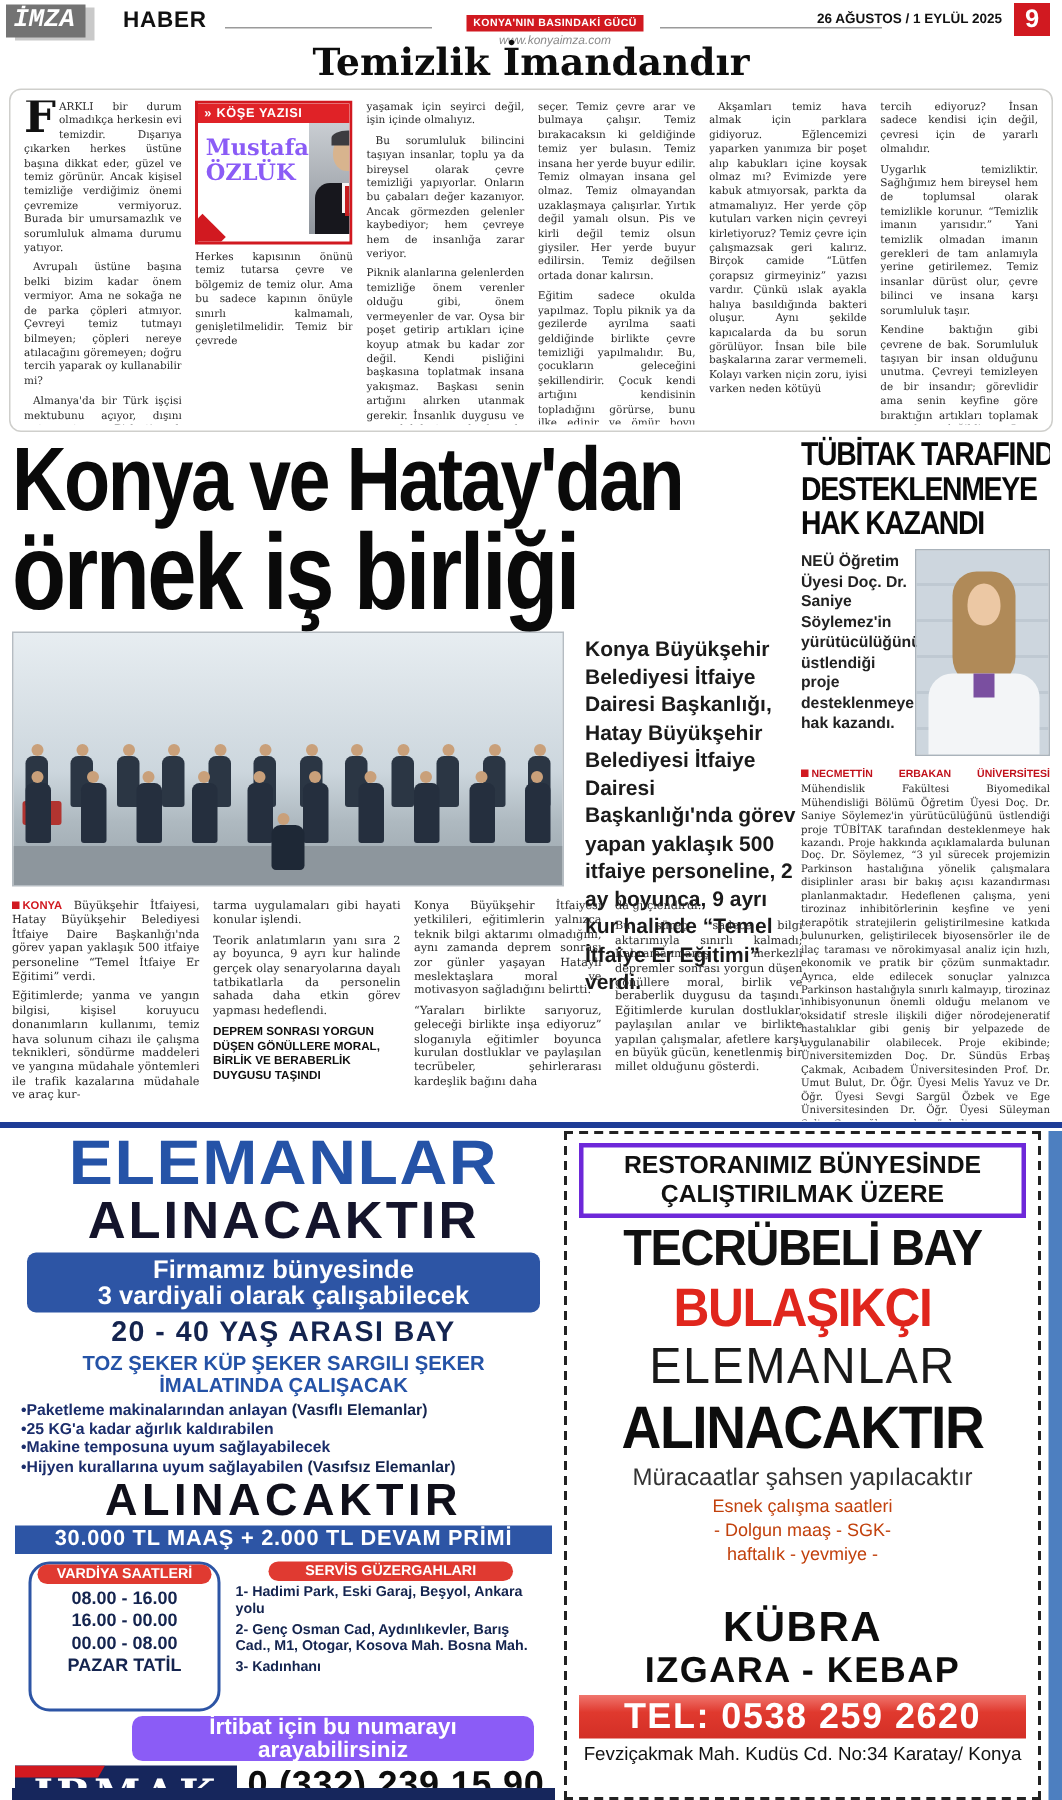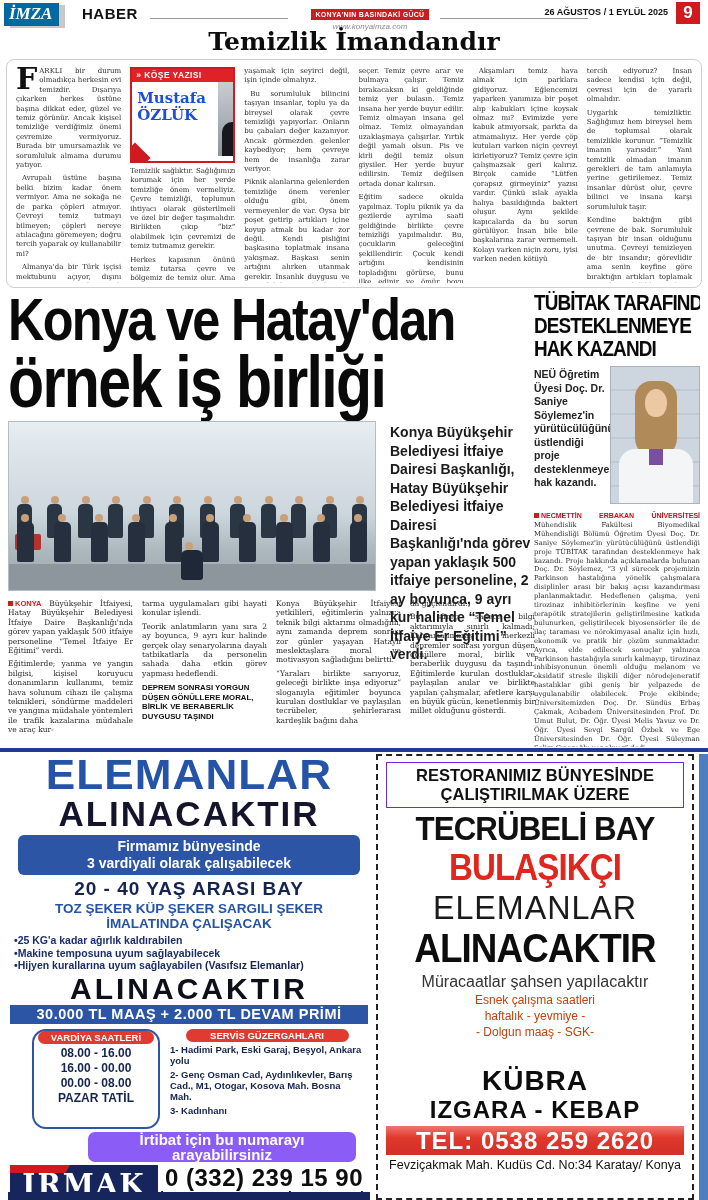--- a/index.html
+++ b/index.html
@@ -1,21 +1,21 @@
 <!DOCTYPE html>
 <html lang="tr"><head>
 <meta charset="utf-8">
 <style>
   * { margin:0; padding:0; box-sizing:border-box; }
   body { background:#e9e9e7; font-family:"DejaVu Serif", serif; }
   .page { position:relative; width:708px; height:1200px; background:#ffffff; margin:0 auto; overflow:hidden; color:#1c1c1c; }
 
   
   .topbar { position:absolute; top:0; left:0; right:0; height:27px; }
-  .logo { position:absolute; left:4px; top:3px; background:#0369a1; color:#fff; font-family:Liberation Serif, serif; font-weight:bold; font-style:italic; font-size:17px; padding:1px 7px 2px 5px; box-shadow:6px 2px 0 #c9c9c9; }
+  .logo { position:absolute; left:4px; top:3px; background:#737373; color:#fff; font-family:Liberation Mono, monospace; font-weight:bold; font-style:italic; font-size:17px; padding:1px 7px 2px 5px; box-shadow:6px 2px 0 #c9c9c9; }
   .section-name { position:absolute; left:82px; top:5px; font-family:"Liberation Sans",sans-serif; font-weight:bold; font-size:15px; letter-spacing:.5px; color:#111; }
   .rule-left { position:absolute; left:150px; right:420px; top:18px; border-top:1px solid #9a9a9a; }
   .rule-right { position:absolute; left:440px; right:120px; top:18px; border-top:1px solid #9a9a9a; }
   .slogan-wrap { position:absolute; left:300px; top:2px; width:140px; text-align:center; }
   .slogan { display:inline-block; background:#d11920; color:#fff; font-family:"Liberation Sans",sans-serif; font-weight:bold; font-size:7px; padding:2px 5px; letter-spacing:.3px; }
   .website { font-family:"Liberation Sans",sans-serif; font-size:8px; color:#8a8a8a; font-style:italic; margin-top:1px; }
   .issue-date { position:absolute; right:40px; top:7px; font-family:"Liberation Sans",sans-serif; font-weight:bold; font-size:9px; color:#111; }
   .page-num { position:absolute; right:8px; top:2px; background:#d11920; color:#fff; font-family:"Liberation Sans",sans-serif; font-weight:bold; font-size:17px; width:24px; height:22px; text-align:center; line-height:22px; }
 
   
@@ -25,21 +25,21 @@
   .t-col { flex:1 1 0; font-size:7px; line-height:9.4px; text-align:justify; color:#2a2a2a; overflow:hidden; hyphens:auto; }
   .t-col p { margin-bottom:4px; text-indent:6px; }
   .t-col p.noind { text-indent:0; }
   p.drop { text-indent:0; }
   p.drop::first-letter { float:left; font-size:30px; line-height:23px; font-weight:bold; padding-right:2px; color:#111; }
   
   .author-box { border:2px solid #d11920; background:#fff; margin-bottom:4px; position:relative; height:96px; overflow:hidden; }
   .kose-bar { background:#e02227; color:#fff; font-family:"Liberation Sans",sans-serif; font-weight:bold; font-size:8.5px; padding:2px 4px; letter-spacing:.4px; }
   .kose-arrow { color:#fff; margin-right:3px; font-weight:bold; }
   .author-row { display:flex; height:74px; }
-  .author-name { flex:1; padding:8px 12px 0 5px; font-family:"DejaVu Serif",serif; font-weight:bold; font-size:15px; line-height:17px; color:#1d4ed8; }
+  .author-name { flex:1; padding:8px 0 0 5px; font-family:"DejaVu Serif",serif; font-weight:bold; font-size:15px; line-height:17px; color:#8b5cf6; }
   .author-photo { width:52px; height:74px; position:relative; background:linear-gradient(#c9cdd2,#8f959c); overflow:hidden; }
   .oz-head { position:absolute; top:8px; left:16px; width:20px; height:24px; border-radius:50% 50% 46% 46%; background:#d8b48e; }
   .oz-hair { position:absolute; top:5px; left:15px; width:22px; height:10px; border-radius:50% 50% 0 0; background:#3c3c40; }
   .oz-suit { position:absolute; bottom:0; left:4px; width:44px; height:34px; border-radius:10px 10px 0 0; background:#17171d; }
   .oz-shirt { position:absolute; bottom:14px; left:22px; width:8px; height:20px; background:#f4f4f4; }
   .oz-tie { position:absolute; bottom:12px; left:24px; width:4px; height:20px; background:#c41d20; }
   .author-box::after { content:""; position:absolute; left:-8px; bottom:-8px; width:22px; height:22px; background:#d11920; transform:rotate(45deg); }
 
   
   .mainrow { position:absolute; top:291px; left:8px; right:8px; height:456px; }
@@ -83,47 +83,47 @@
 
   
   .blue-divider { position:absolute; top:748px; left:0; right:0; height:4px; background:#1e3c96; }
   .ads { position:absolute; top:754px; left:0; right:0; bottom:0; }
   .blue-strip { position:absolute; right:0; top:0; bottom:0; width:9px; background:#4d7fc0; }
 
   
   .irmak { position:absolute; left:8px; top:0; width:362px; height:446px; font-family:"Liberation Sans",sans-serif; text-align:center; overflow:hidden; }
   .ir-t1 { color:#2553a7; font-weight:bold; font-size:42px; line-height:42px; letter-spacing:1px; transform:scaleX(1.05); }
   .ir-t2 { color:#14142b; font-weight:bold; font-size:35px; line-height:36px; letter-spacing:2px; }
-  .ir-intro { background:#2d55a5; color:#fff; border-radius:6px; margin:3px 10px 0 10px; padding:3px 4px; font-size:14px; line-height:17px; font-weight:bold; }
+  .ir-intro { background:#2d55a5; color:#fff; border-radius:6px; margin:3px 10px 0 10px; padding:3px 4px; font-size:17px; line-height:17px; font-weight:bold; }
   .ir-age { color:#14244f; font-weight:bold; font-size:19px; line-height:21px; margin-top:3px; letter-spacing:1px; }
   .ir-job { color:#2553a7; font-weight:bold; font-size:13.5px; line-height:15px; margin-top:2px; }
   .ir-bullets { text-align:left; margin:3px 4px 0 6px; color:#1b2d6b; font-size:10.5px; line-height:12.5px; font-weight:bold; }
   .ir-bullets b { color:#14244f; }
   .ir-big { color:#0f0f1a; font-weight:bold; font-size:30px; line-height:31px; letter-spacing:3px; margin-top:1px; }
   .ir-salary { background:#2d55a5; color:#fff; font-weight:bold; font-size:14.5px; line-height:19px; margin:1px 2px 0 2px; letter-spacing:.5px; }
-  .ir-boxes { display:flex; gap:10px; margin:5px 6px 0 24px; height:100px; text-align:left; }
+  .ir-boxes { display:flex; gap:10px; margin:5px 6px 0 11px; height:100px; text-align:left; }
   .ir-shift { width:128px; border:2px solid #2d55a5; border-radius:14px; padding:2px 6px; position:relative; }
   .pill { display:block; background:#e03a31; color:#fff; font-weight:bold; font-size:9.5px; text-align:center; border-radius:8px; padding:1px 2px; margin:-2px -2px 2px -2px; }
   .ir-shift .item { color:#14244f; font-weight:bold; font-size:12px; line-height:15px; text-align:center; }
   .ir-route { flex:1; padding-top:0; }
   .ir-route .pill { width:163px; margin:0 auto 2px auto; }
   .ir-route .item { color:#14244f; font-weight:bold; font-size:9.5px; line-height:11px; margin-bottom:3px; }
   .ir-contact { background:#8b5cf6; color:#fff; font-weight:bold; font-size:15px; line-height:15px; border-radius:7px; margin:3px 14px 0 80px; }
   .ir-bottom { display:flex; margin-top:3px; align-items:flex-start; }
   .ir-logo { width:148px; height:62px; background:#16265c; position:relative; margin-left:2px; overflow:hidden; }
   .ir-logo .word { color:#fff; font-family:"DejaVu Serif",serif; font-weight:bold; font-size:28px; line-height:40px; letter-spacing:2px; }
   .ir-logo .ribbon-top { position:absolute; top:0; left:0; width:60px; height:8px; background:#d11920; transform:skewX(-30deg); transform-origin:left top; }
   .ir-right { flex:1; }
   .ir-phone { color:#0d0d0d; font-weight:bold; font-size:24px; line-height:25px; letter-spacing:.5px; }
   .ir-company { color:#0d0d0d; font-weight:bold; font-size:13.5px; line-height:15px; }
   .ir-navybar { position:absolute; bottom:0; left:0; right:0; height:8px; background:#16265c; }
 
   
   .kubra { position:absolute; left:376px; top:0; width:318px; height:446px; border:2px dashed #222; background:#fff; font-family:"Liberation Sans",sans-serif; text-align:center; padding:6px 8px; overflow:hidden; }
-  .kb-header { border:1px solid #6d28d9; padding:3px 2px; font-weight:bold; font-size:16.5px; line-height:19px; color:#111; }
+  .kb-header { border:3px solid #6d28d9; padding:3px 2px; font-weight:bold; font-size:16.5px; line-height:19px; color:#111; }
   .kb-l1 { font-weight:bold; font-size:34px; line-height:40px; color:#111; letter-spacing:-1px; transform:scaleX(.92); }
   .kb-l2 { font-weight:bold; font-size:36px; line-height:40px; color:#e0261d; letter-spacing:-1px; transform:scaleX(.92); }
   .kb-l3 { font-size:34px; line-height:38px; color:#1a1a1a; letter-spacing:1px; transform:scaleX(.95); }
   .kb-l4 { font-weight:bold; font-size:40px; line-height:44px; color:#0d0d0d; letter-spacing:-1px; transform:scaleX(.92); }
   .kb-i1 { font-size:16px; line-height:20px; color:#333; margin-top:2px; }
   .kb-i2 { font-size:12px; line-height:16px; color:#c2410c; }
   .kb-brand1 { font-weight:bold; font-size:28px; line-height:30px; color:#0d0d0d; margin-top:26px; letter-spacing:1px; }
   .kb-brand2 { font-weight:bold; font-size:24px; line-height:27px; color:#0d0d0d; letter-spacing:1px; }
   .kb-tel { background:linear-gradient(#f0766e,#e0392e 40%,#d32f26); color:#fff; font-weight:bold; font-size:24px; line-height:29px; margin-top:3px; letter-spacing:1px; }
   .kb-addr { font-weight:normal; font-size:12.5px; line-height:15px; color:#111; margin-top:3px; }
@@ -166,21 +166,20 @@
             </div>
             <div class="author-photo">
               <i class="oz-suit"></i>
               <i class="oz-shirt"></i>
               <i class="oz-tie"></i>
               <i class="oz-head"></i>
               <i class="oz-hair"></i>
             </div>
           </div>
         </div>
-        <p class="noind">Temizlik sağlıktır. Sağlığımızı korumak için her yerde temizliğe önem vermeliyiz. Çevre temizliği, toplumun ihtiyacı olarak gösterilmeli ve özel bir değer taşımalıdır. Birlikten çıkıp “biz” olabilmek için çevremizi de temiz tutmamız gerekir.</p>
         <p class="noind">Herkes kapısının önünü temiz tutarsa çevre ve bölgemiz de temiz olur. Ama bu sadece kapının önüyle sınırlı kalmamalı, genişletilmelidir. Temiz bir çevrede</p>
       </div>
       <div class="t-col">
         <p class="noind">yaşamak için seyirci değil, işin içinde olmalıyız.</p>
         <p>Bu sorumluluk bilincini taşıyan insanlar, toplu ya da bireysel olarak çevre temizliği yapıyorlar. Onların bu çabaları değer kazanıyor. Ancak görmezden gelenler kaybediyor; hem çevreye hem de insanlığa zarar veriyor.</p>
         <p class="noind">Piknik alanlarına gelenlerden temizliğe önem verenler olduğu gibi, önem vermeyenler de var. Oysa bir poşet getirip artıkları içine koyup atmak bu kadar zor değil. Kendi pisliğini başkasına toplatmak insana yakışmaz. Başkası senin artığını alırken utanmak gerekir. İnsanlık duygusu ve sorumluluk tam da burada ortaya çıkar.</p>
 
       </div>
       <div class="t-col">
         <p class="noind">seçer. Temiz çevre arar ve bulmaya çalışır. Temiz bırakacaksın ki geldiğinde temiz yer bulasın. Temiz insana her yerde buyur edilir. Temiz olmayan insana gel olmaz. Temiz olmayandan uzaklaşmaya çalışırlar. Yırtık değil yamalı olsun. Pis ve kirli değil temiz olsun giysiler. Her yerde buyur edilirsin. Temiz değilsen ortada donar kalırsın.</p>
@@ -289,20 +288,21 @@
       <div class="ir-intro">
         <span>Firmamız bünyesinde</span><br>
         <span>3 vardiyali olarak çalışabilecek</span>
       </div>
       <div class="ir-age">20 - 40 YAŞ ARASI BAY</div>
       <div class="ir-job">
         <span>TOZ ŞEKER KÜP ŞEKER  SARGILI ŞEKER</span><br>
         <span>İMALATINDA ÇALIŞACAK</span>
       </div>
       <div class="ir-bullets">
+        <div><span>•Paketleme makinalarından anlayan </span><b>(Vasıflı Elemanlar)</b></div>
         <div><span>•25 KG'a kadar ağırlık kaldırabilen</span><b></b></div>
         <div><span>•Makine temposuna uyum sağlayabilecek</span><b></b></div>
         <div><span>•Hijyen kurallarına uyum sağlayabilen </span><b>(Vasıfsız Elemanlar)</b></div>
       </div>
       <div class="ir-big">ALINACAKTIR</div>
       <div class="ir-salary">30.000 TL MAAŞ + 2.000 TL DEVAM PRİMİ</div>
       <div class="ir-boxes">
         <div class="ir-shift">
           <span class="pill">VARDİYA SAATLERİ</span>
           <div class="item">08.00 - 16.00</div>
@@ -337,22 +337,22 @@
       <div class="kb-header">
         <span>RESTORANIMIZ BÜNYESİNDE</span><br>
         <span>ÇALIŞTIRILMAK ÜZERE</span>
       </div>
       <div class="kb-l1">TECRÜBELİ BAY</div>
       <div class="kb-l2">BULAŞIKÇI</div>
       <div class="kb-l3">ELEMANLAR</div>
       <div class="kb-l4">ALINACAKTIR</div>
       <div class="kb-i1">Müracaatlar şahsen yapılacaktır</div>
       <div class="kb-i2">Esnek çalışma saatleri</div>
+      <div class="kb-i2">- Dolgun maaş - SGK-</div>
       <div class="kb-i2">haftalık - yevmiye -</div>
-      <div class="kb-i2">- Dolgun maaş - SGK-</div>
       <div class="kb-brand1">KÜBRA</div>
       <div class="kb-brand2">IZGARA - KEBAP</div>
       <div class="kb-tel">TEL: 0538 259 2620</div>
       <div class="kb-addr">Fevziçakmak Mah. Kudüs Cd. No:34 Karatay/ Konya</div>
     </div>
 
     <div class="blue-strip"></div>
   </section>
 
 </div>

